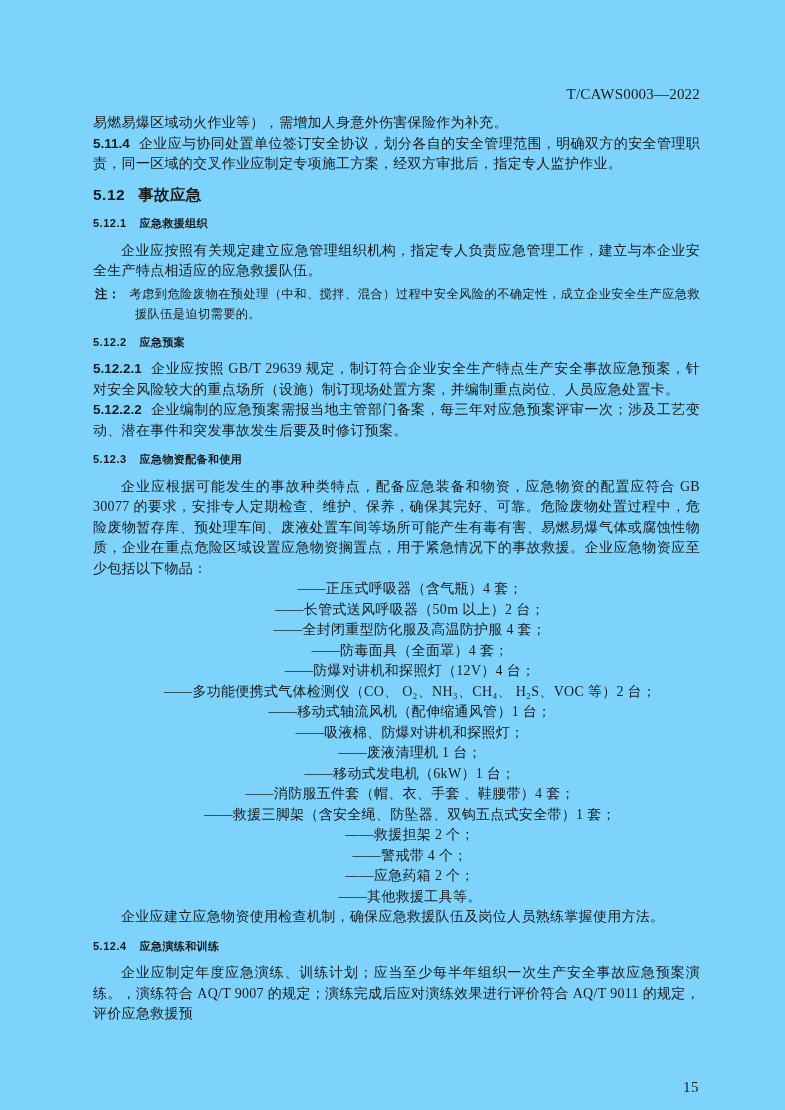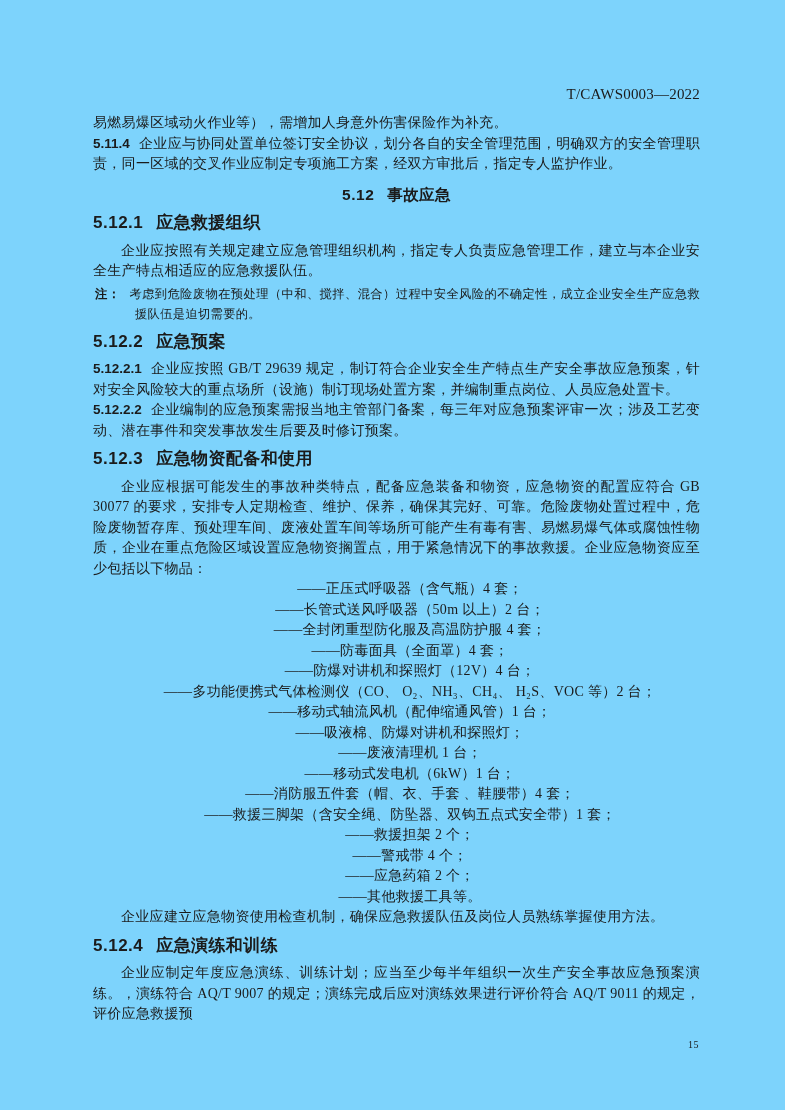--- a/index.html
+++ b/index.html
@@ -32,42 +32,42 @@
     letter-spacing: 0;
     font-size: 13.5px;
   }
   .heading {
     font-family: "Liberation Sans", "DejaVu Sans", sans-serif;
     font-weight: bold;
     letter-spacing: 0.4px;
     text-align: left;
   }
   .heading .num { margin-right: 13px; letter-spacing: 0.5px; }
-  .h2 { font-size: 15.5px; margin: 10px 0 7px; text-align: center; }
-  .h3 { font-size: 17px; margin: 8px 0 7px; }
+  .h2 { font-size: 15.5px; margin: 10px 0 7px; }
+  .h3 { font-size: 11px; margin: 8px 0 7px; }
   .indent { text-indent: 28px; }
   .note {
     font-size: 12.3px;
     line-height: 20px;
     margin: 2px 0 2px 2px;
     padding-left: 40px;
     text-indent: -40px;
   }
   .note-label {
     font-family: "Liberation Sans", "DejaVu Sans", sans-serif;
     font-weight: bold;
     margin-right: 9px;
   }
   .supply-list { margin-left: 27px; }
   .supply-list p { text-align: center; }
   .page-number {
     position: absolute;
-    top: 1035px;
+    top: 1077px;
     right: 86px;
-    font-size: 10px;
+    font-size: 15px;
     letter-spacing: 0.5px;
   }
 </style>
 </head>
 <body>
 
 <div class="page">
 
   <div class="doc-header">T/CAWS0003—2022</div>
 

